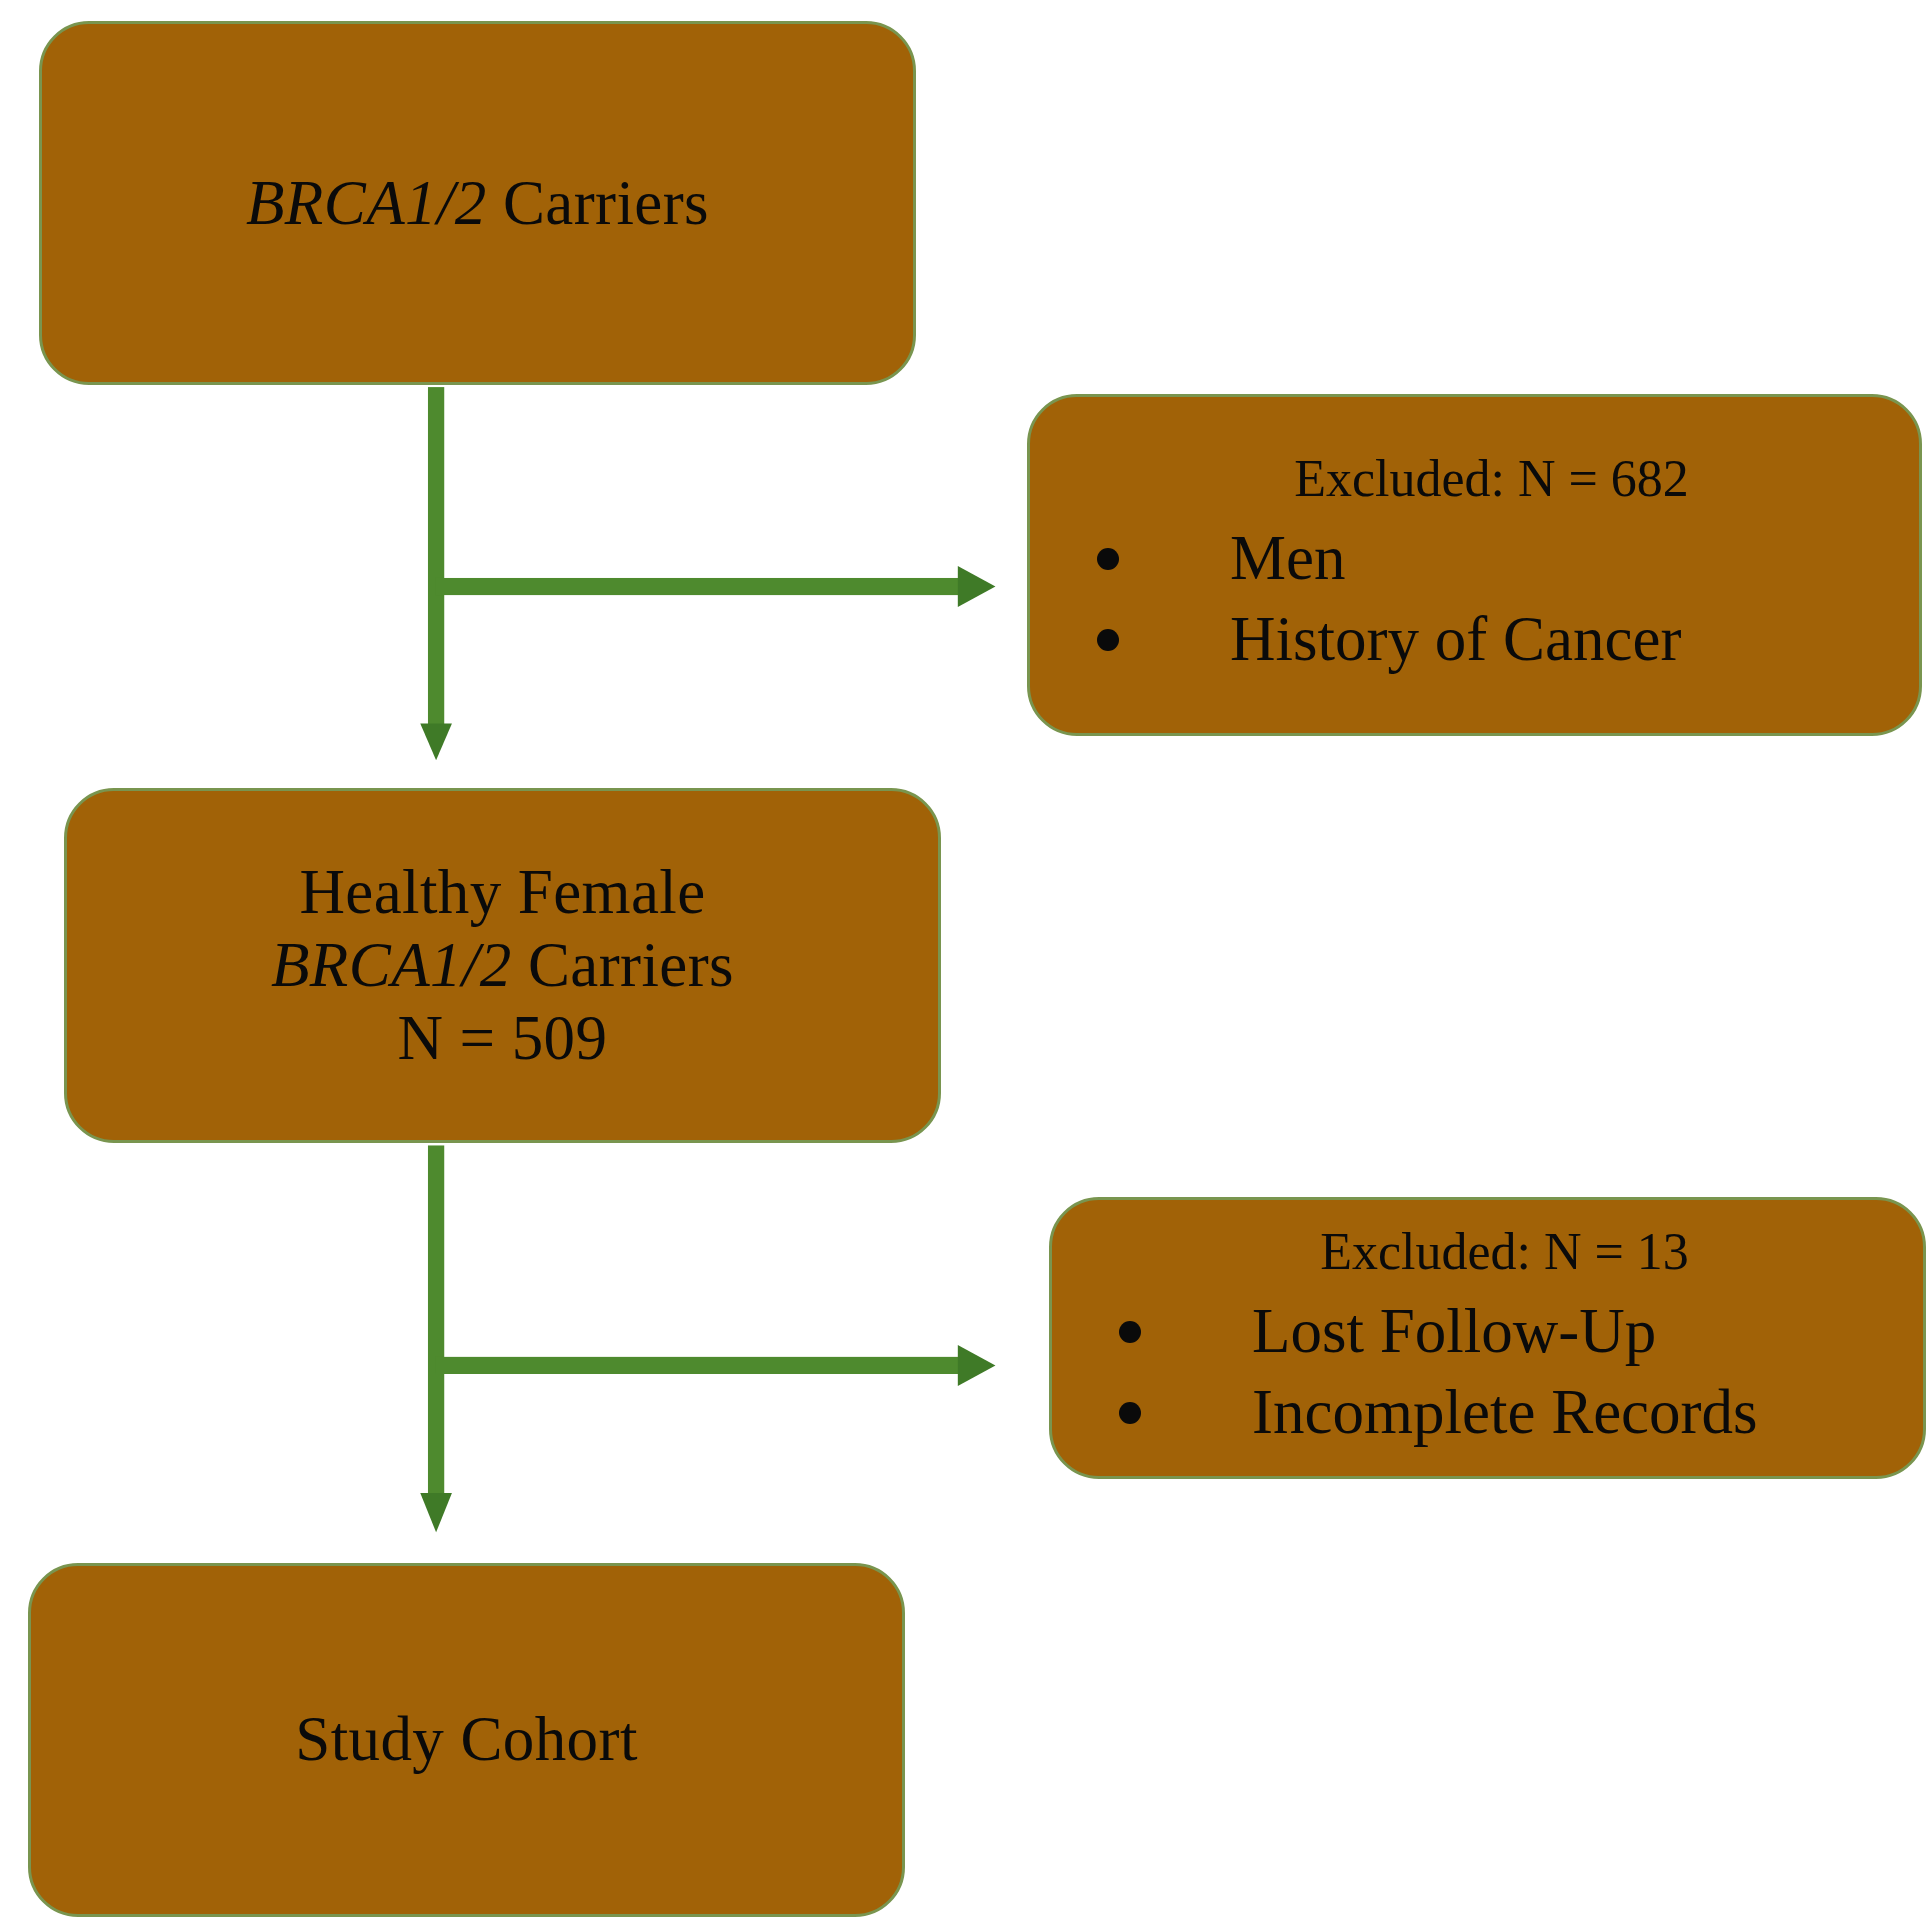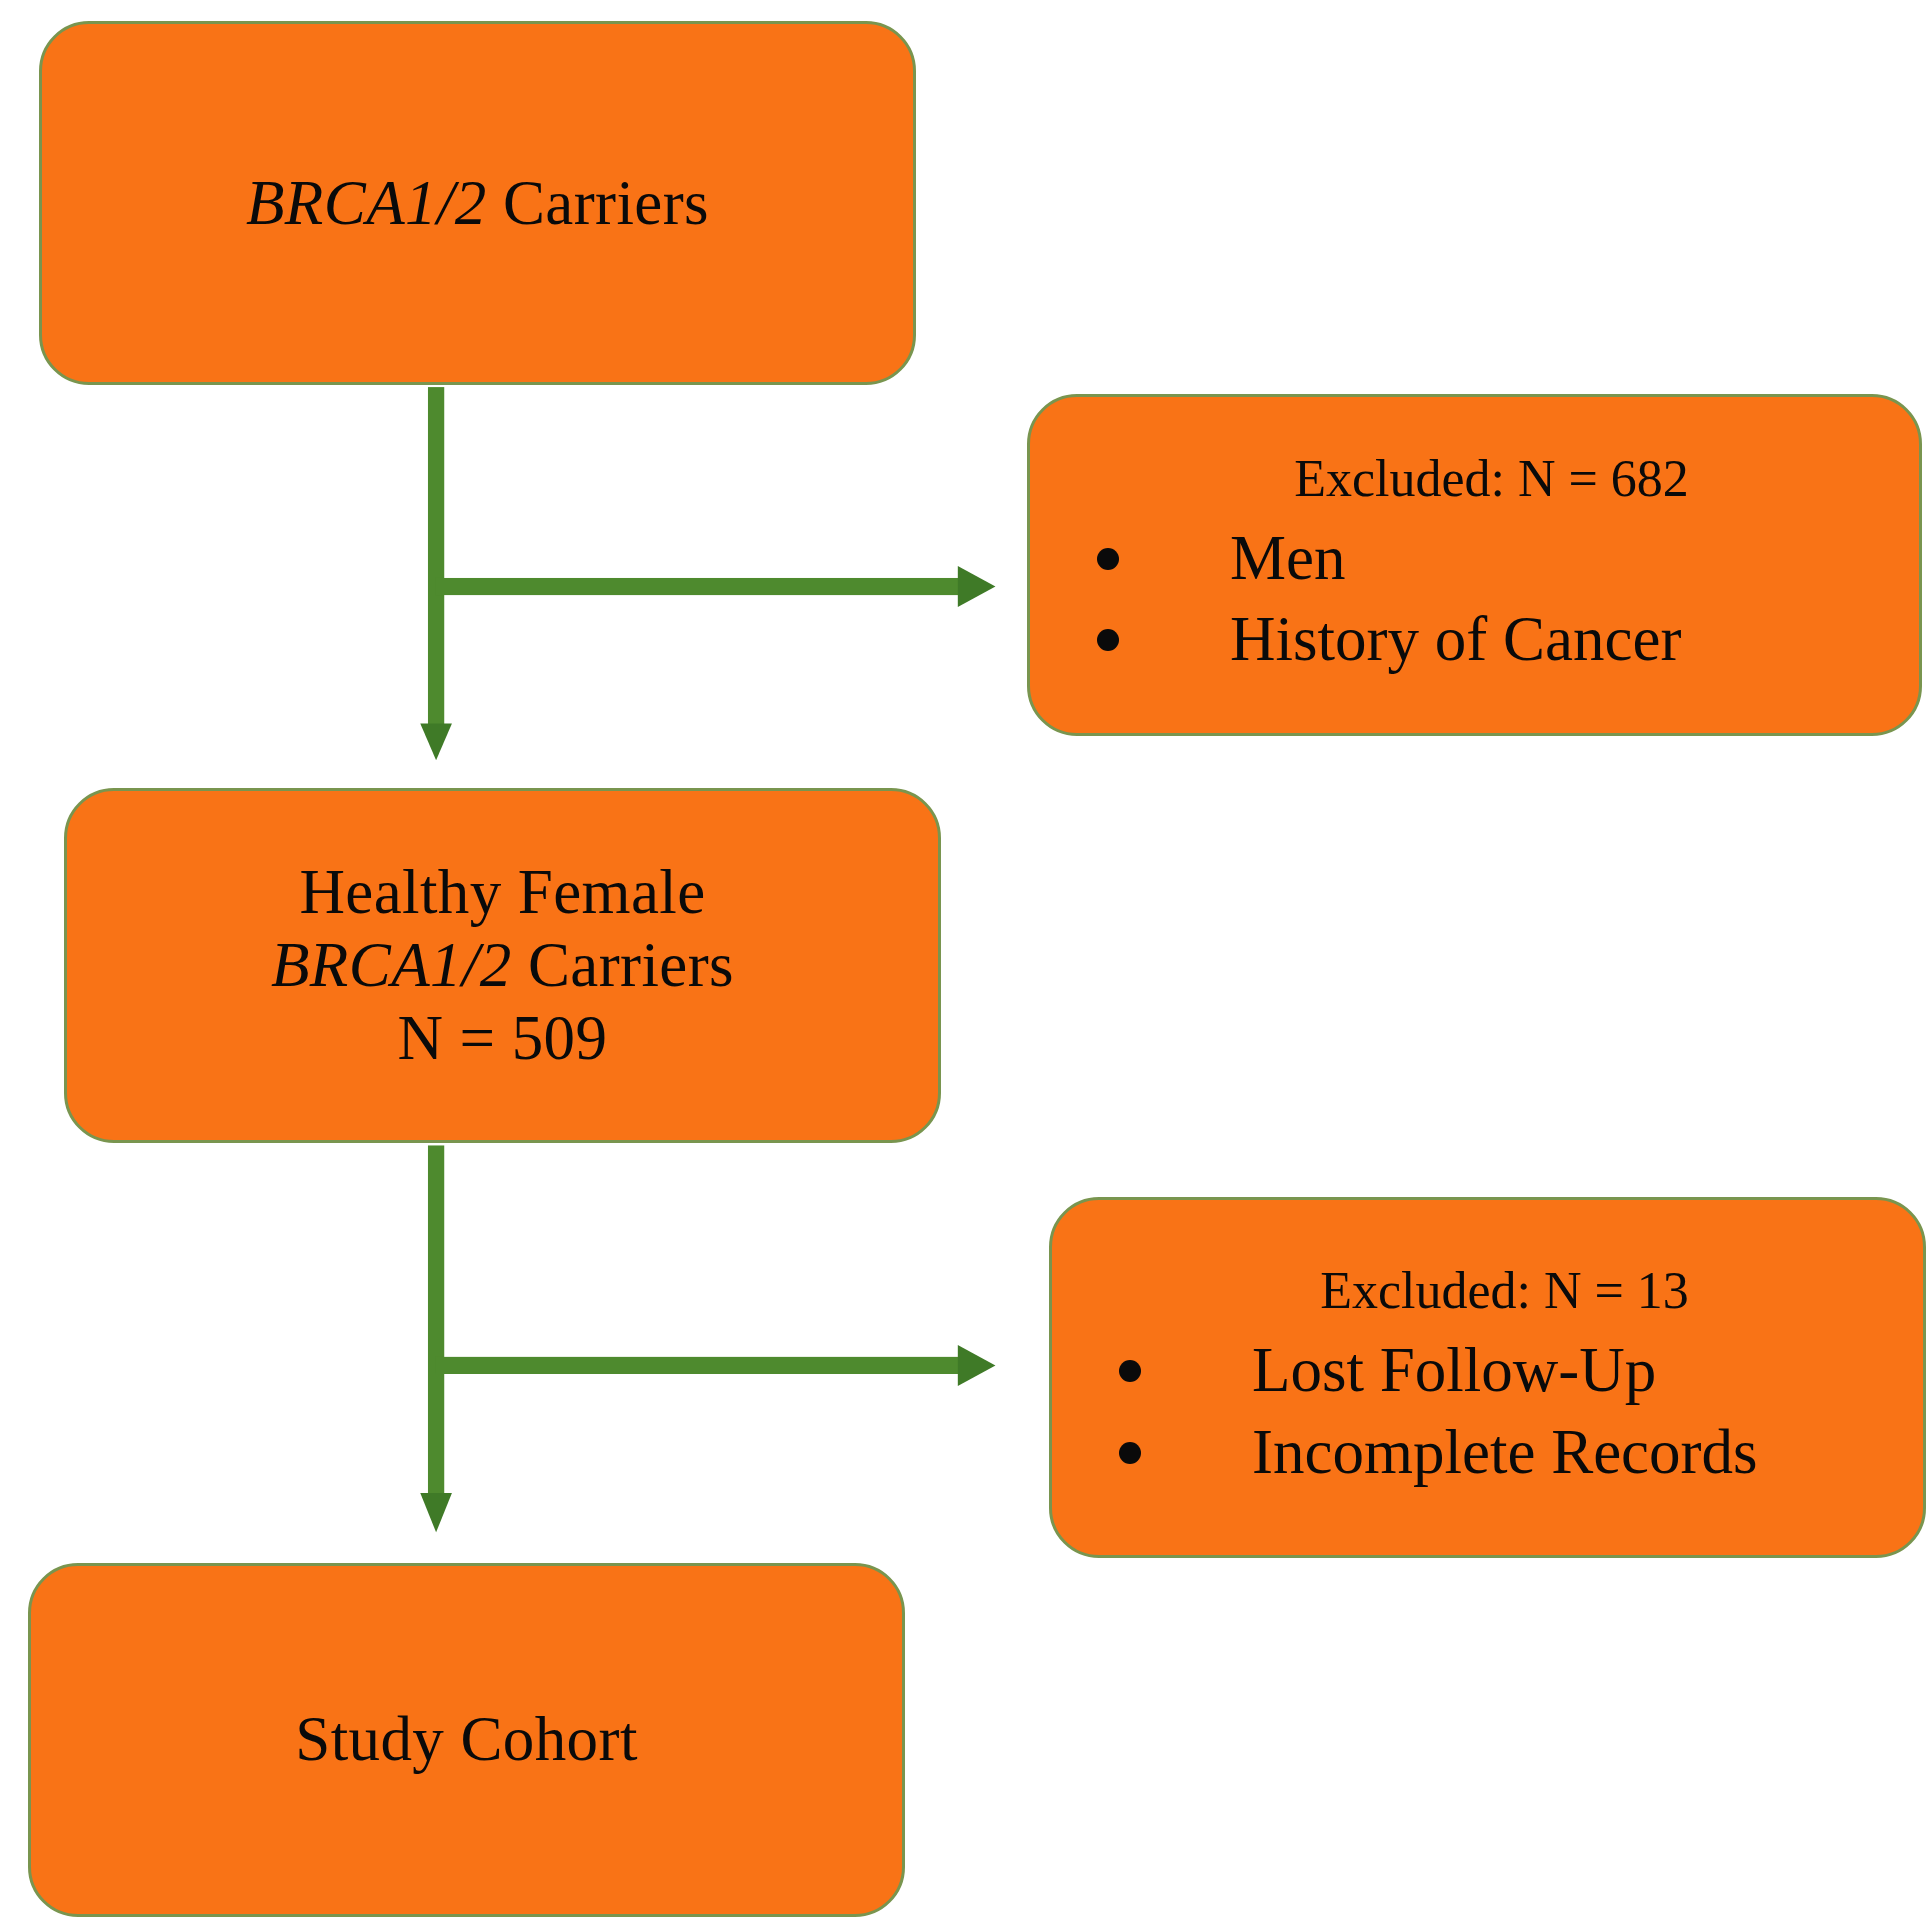--- a/index.html
+++ b/index.html
@@ -18,21 +18,21 @@
     width: 1931px;
     height: 1928px;
     background: #ffffff;
     overflow: hidden;
   }
 
   
   .node {
     position: absolute;
     box-sizing: border-box;
-    background: #f97316;
+    background: #a16207;
     border: 3.4px solid #79954f;
     border-radius: 50px;
     display: flex;
     flex-direction: column;
     align-items: center;
     justify-content: center;
   }
 
   .node.excl {
     align-items: stretch;
@@ -143,21 +143,21 @@
       </div>
     </div>
   </div>
 
   <div class="node" style="left:34px; top:788px; width:877px; height:355px;margin-left:30px;">
     <span class="line">Healthy Female</span>
     <span class="line"><span class="gene">BRCA1/2</span><span> Carriers</span></span>
     <span class="line">N = 509</span>
   </div>
 
-  <div class="node excl" style="left:1049px; top:1197px; width:877px; height:361px;">
+  <div class="node excl" style="left:1049px; top:1197px; width:877px; height:282px;">
     <span class="excl-head">Excluded: N = 13</span>
     <div class="bullets">
       <div class="bullet-row">
         <span class="bullet-dot"></span>
         <span class="bullet-text">Lost Follow-Up</span>
       </div>
       <div class="bullet-row">
         <span class="bullet-dot"></span>
         <span class="bullet-text">Incomplete Records</span>
       </div>

